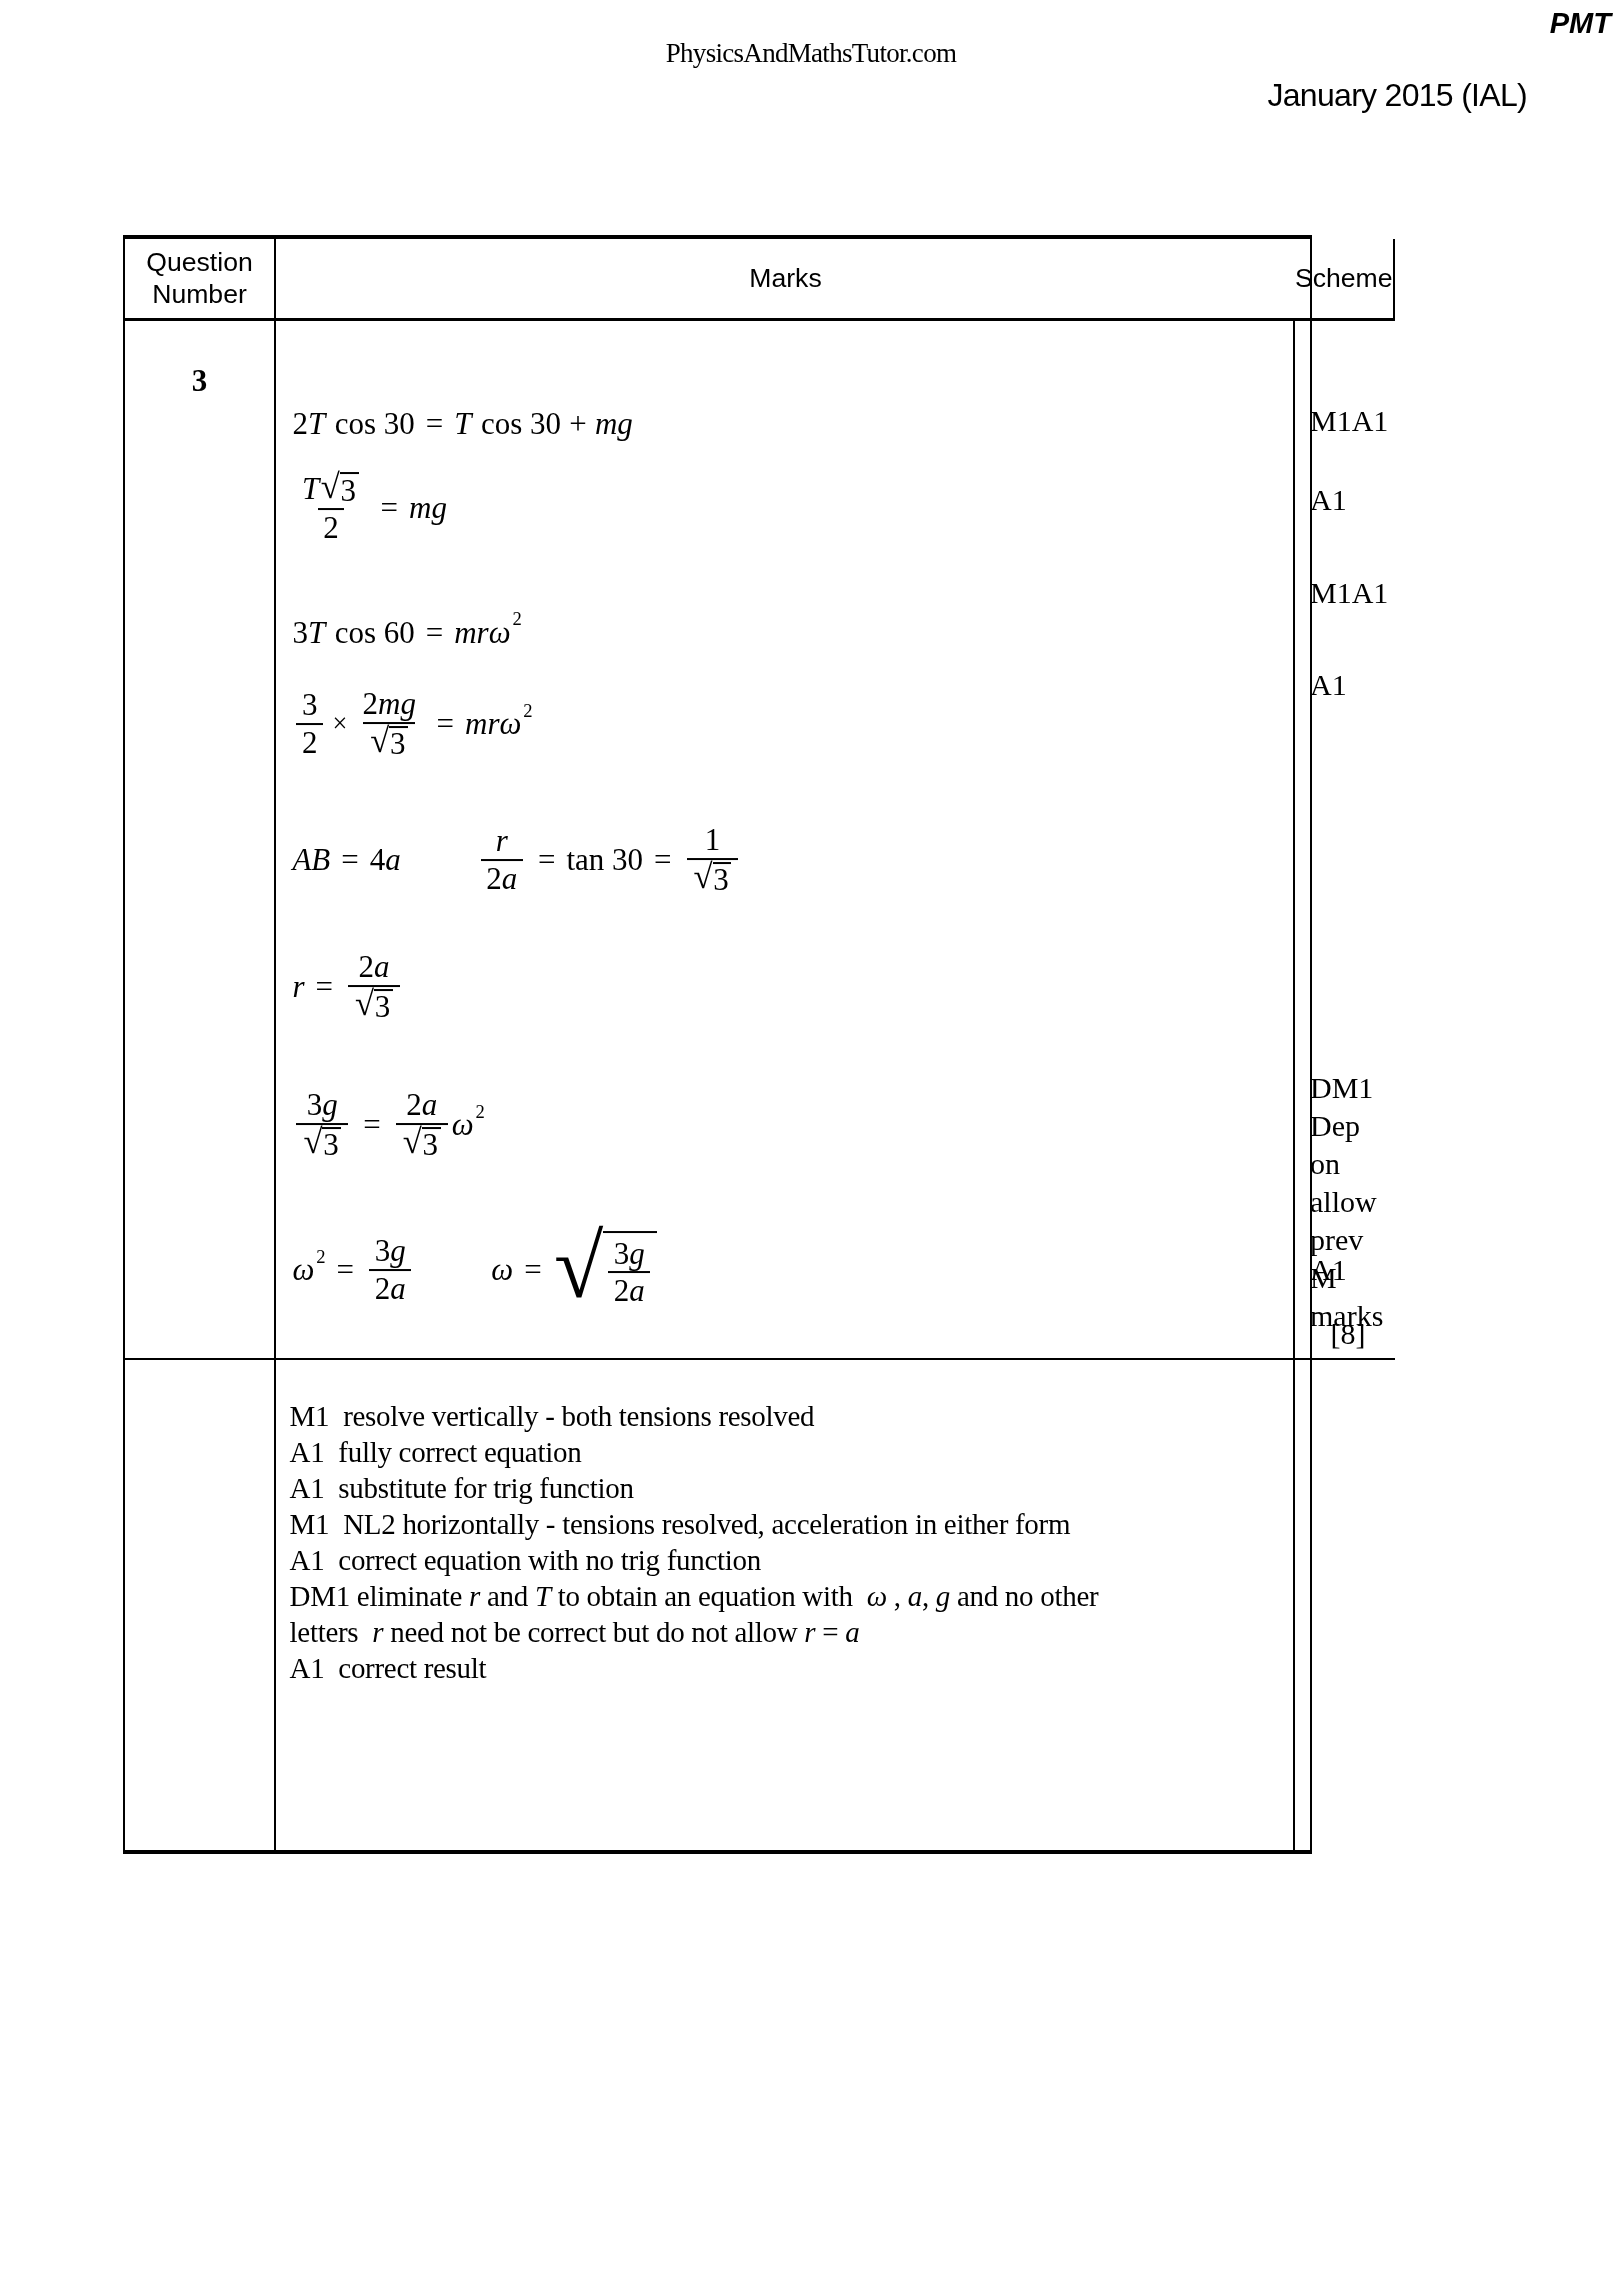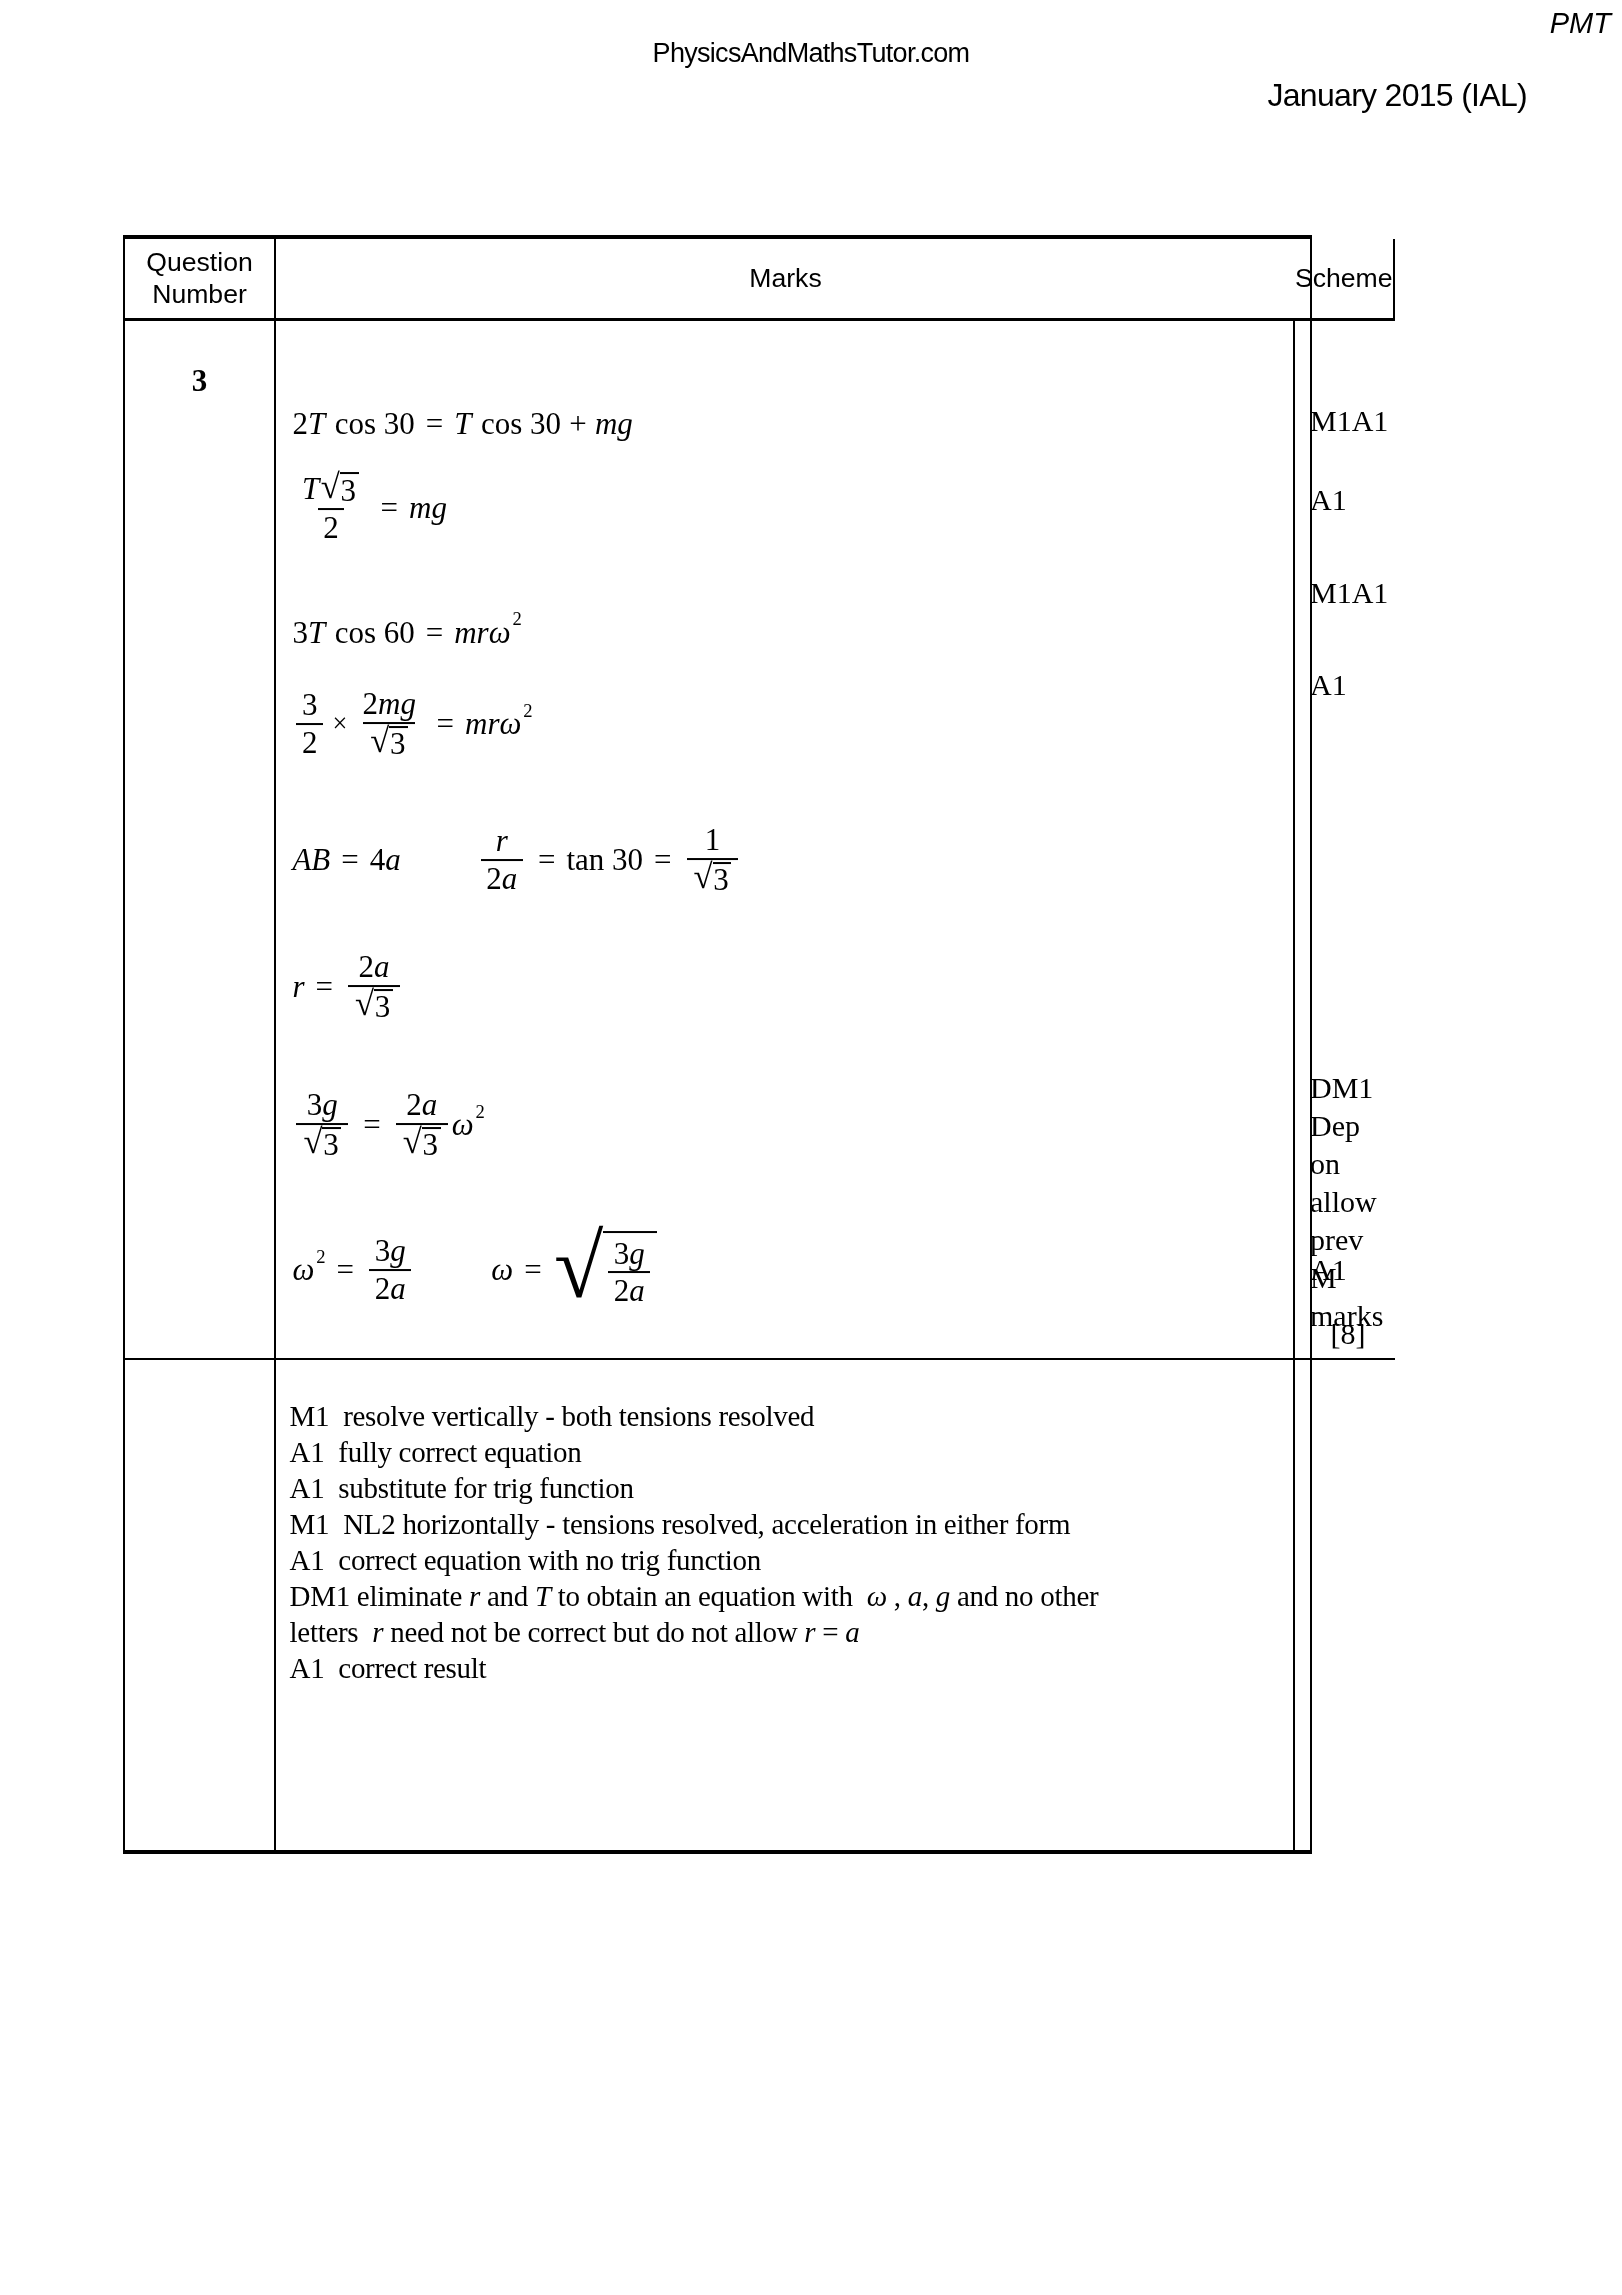--- a/index.html
+++ b/index.html
@@ -2,23 +2,23 @@
 <html style="font-size:11px"><head>
 <meta charset="utf-8">
 <style>
   html,body{margin:0;padding:0;background:#ffffff;}
   body{width:1622px;height:2295px;position:relative;color:#000;
        font-family:"Liberation Serif","DejaVu Serif",serif;}
 
   
   .watermark{position:absolute;top:6.8px;right:11px;
     font-family:"Liberation Sans","DejaVu Sans",sans-serif;
-    font-style:italic;font-size:29px;}
+    font-style:italic;font-size:29px;font-weight:bold;}
   .site-title{position:absolute;top:38px;left:0;width:1622px;text-align:center;
-    font-family:Liberation Sans, sans-serif;
+    font-family:Liberation Serif, serif;
     font-size:27px;letter-spacing:-0.7px;}
   .session-title{position:absolute;top:30px;right:95px;
     font-family:"Liberation Sans","DejaVu Sans",sans-serif;
     font-size:32px;letter-spacing:-0.7px;margin-top:47px;}
 
   
   .scheme-table{position:absolute;left:123px;top:235px;width:1189px;height:1619px;
     box-sizing:border-box;border:2px solid #000;border-top-width:4.1px;border-bottom-width:4.8px;
     display:grid;grid-template-columns:151px 1019px 1fr;grid-template-rows:82px 1039px 1fr;}
   .cell{box-sizing:border-box;position:relative;}

